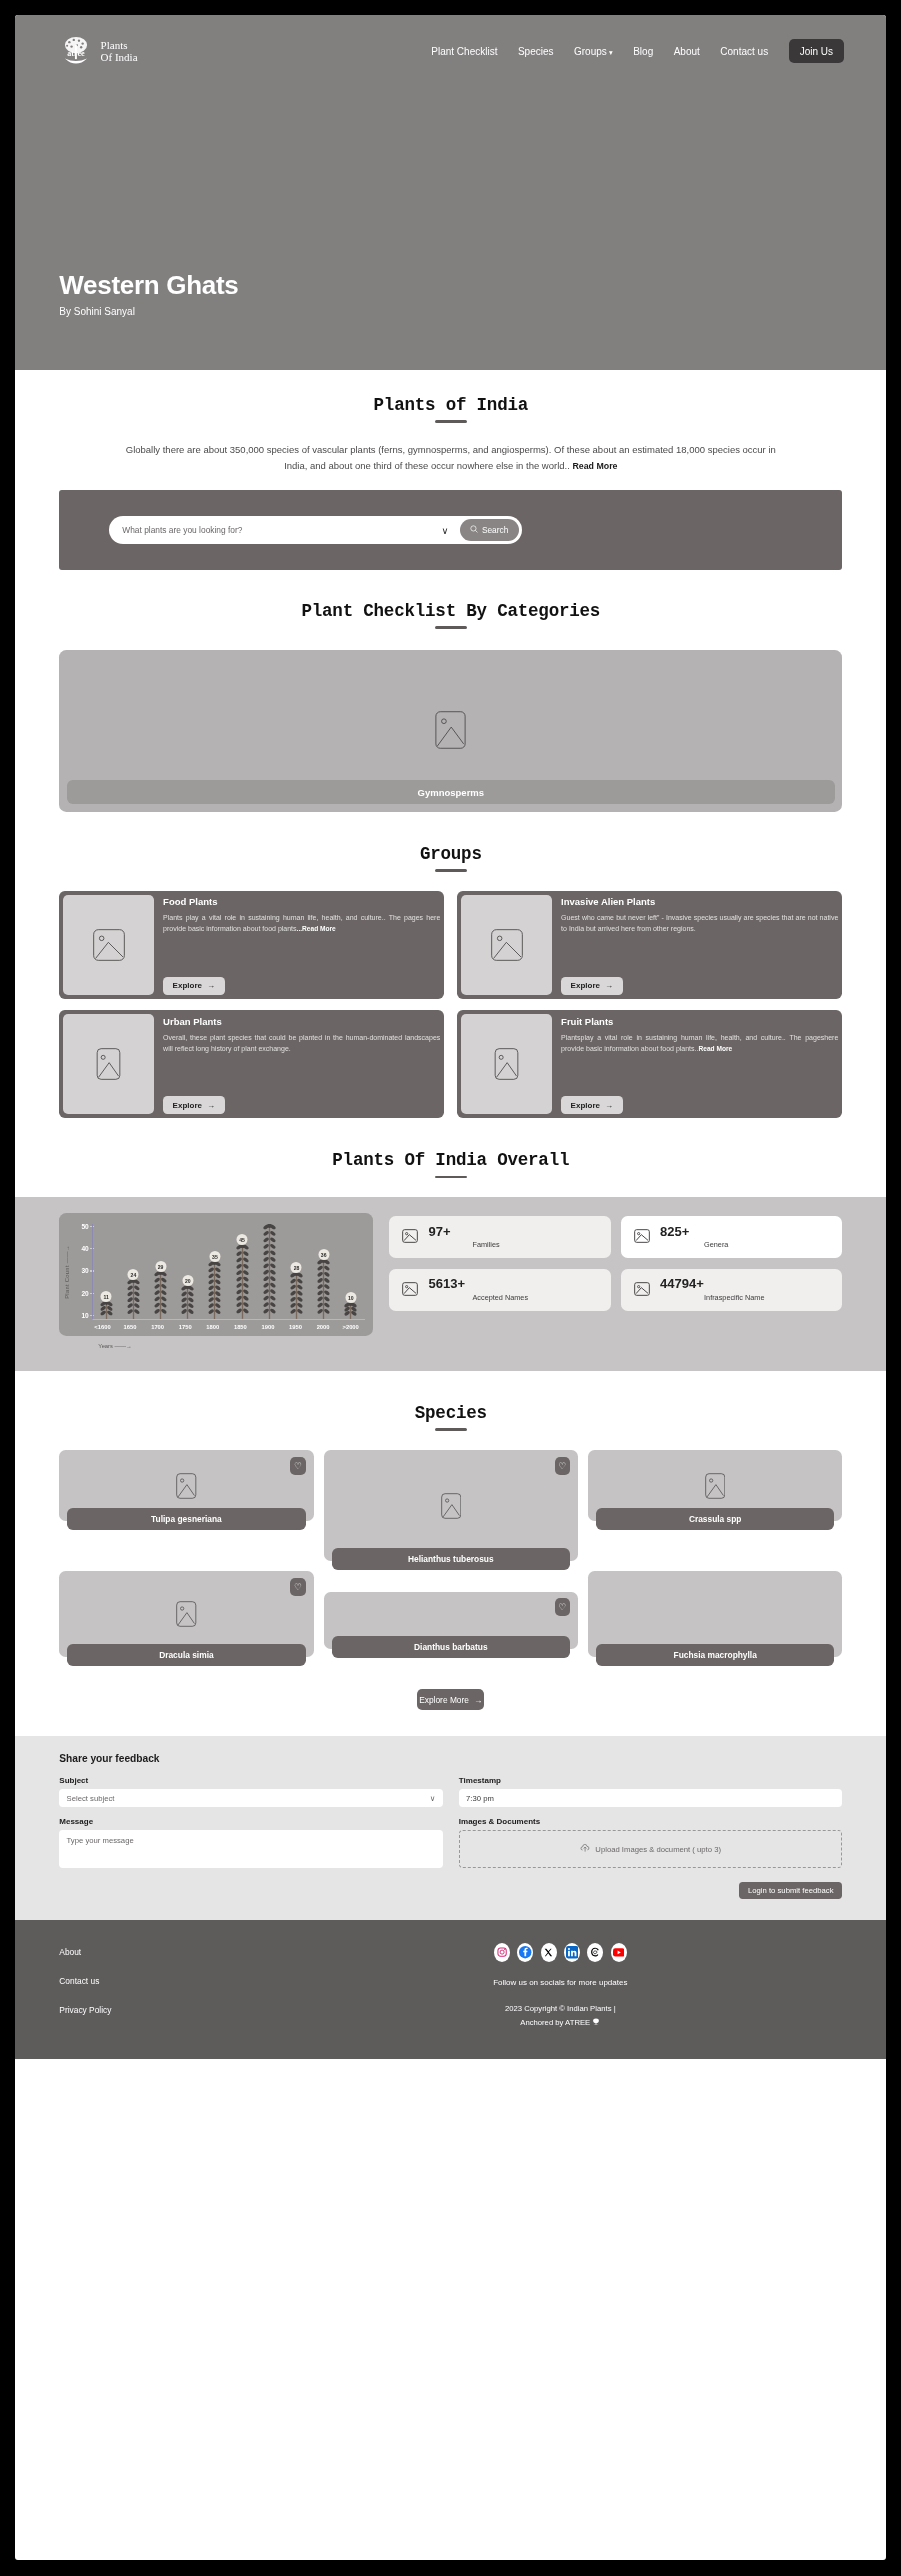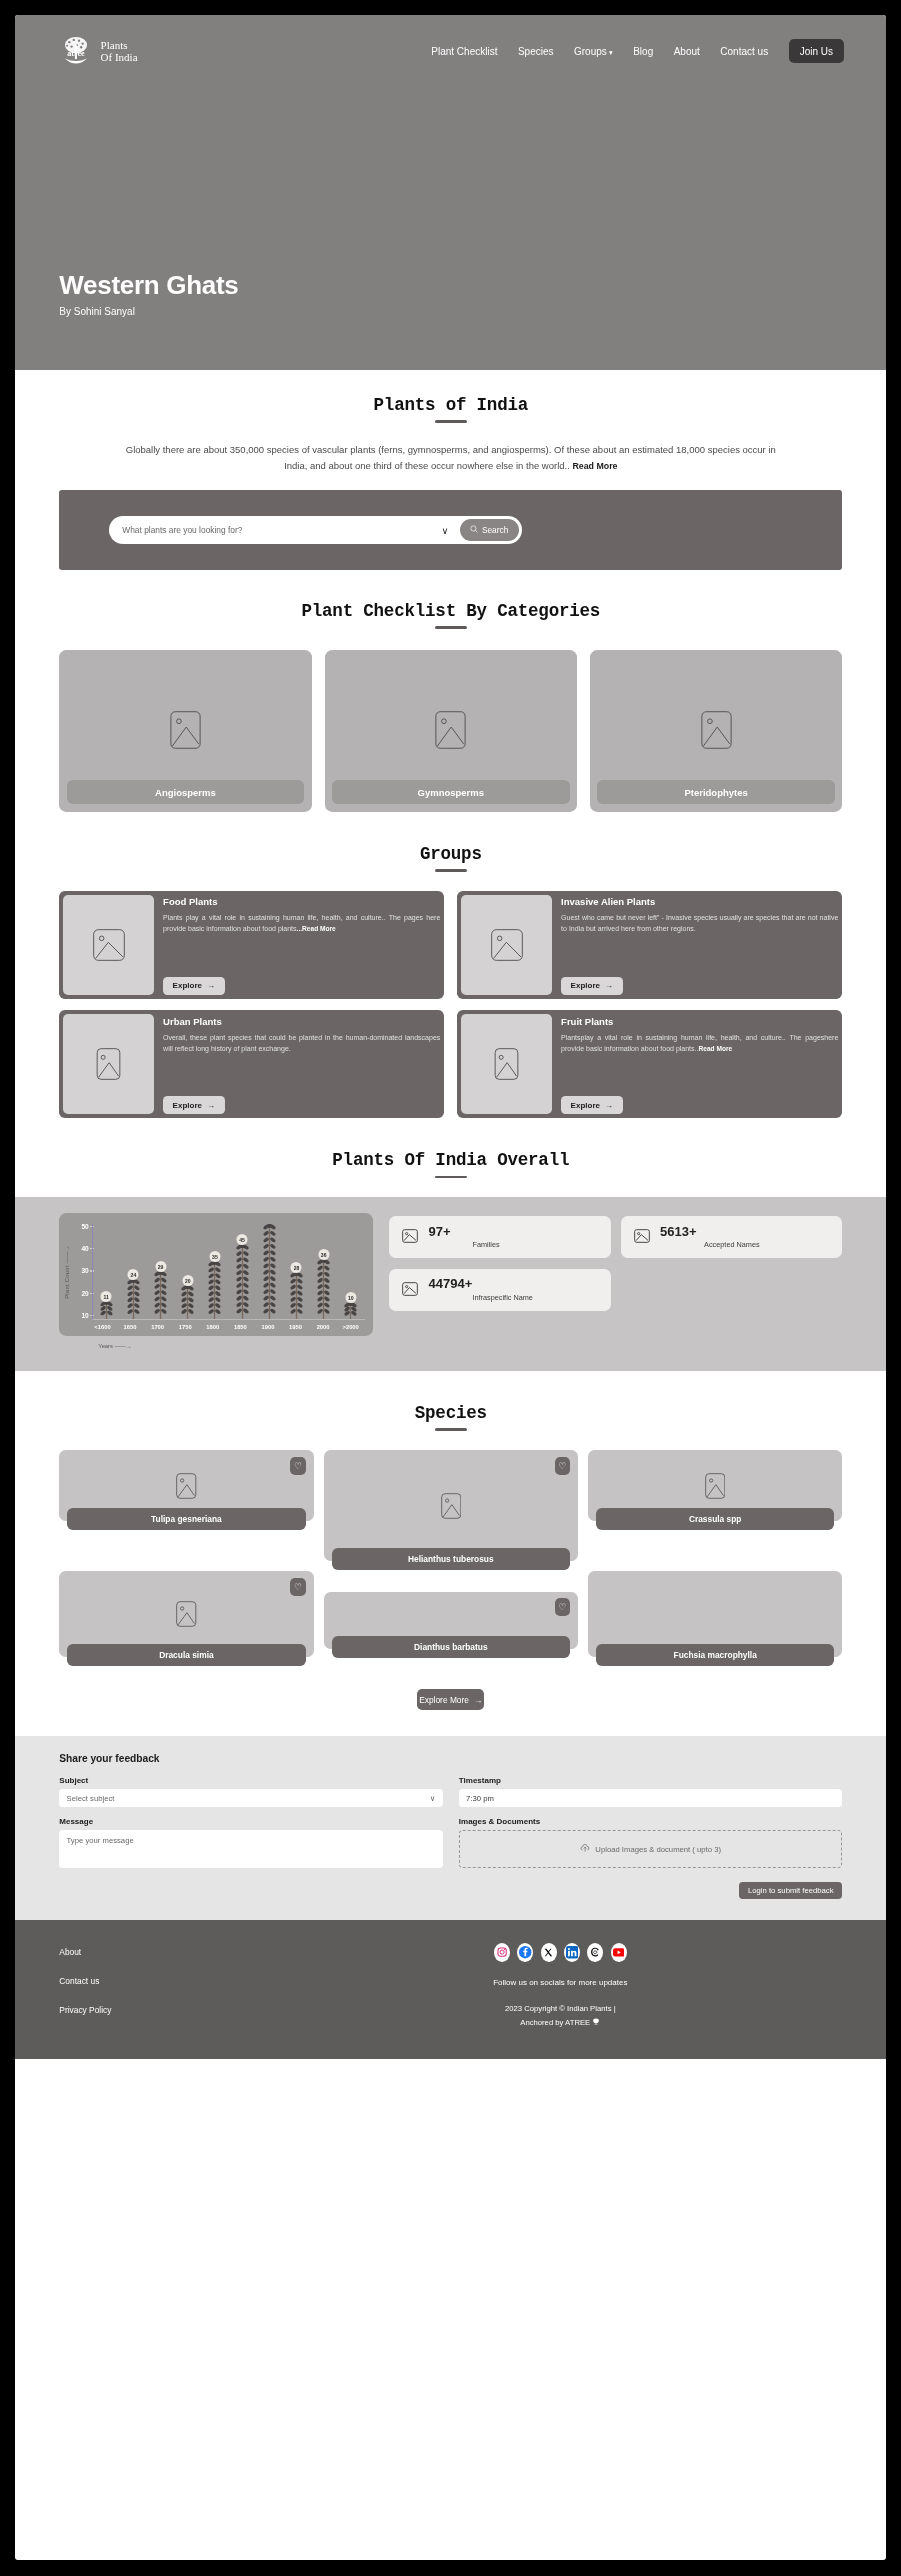--- a/index.html
+++ b/index.html
@@ -342,41 +342,21 @@
     </div>
     <div class="cat-row">
       <div class="cat-card">
         <span class="ph-icon">
           <svg width="31" height="38" viewBox="0 0 42 52">
               <rect x="1" y="1" width="40" height="50" rx="6" fill="none" stroke="#4a4848" stroke-width="1.2"></rect>
               <circle cx="12" cy="14" r="3.2" fill="none" stroke="#4a4848" stroke-width="1.2"></circle>
               <path d="M3 48 L22 22 L39 45" fill="none" stroke="#4a4848" stroke-width="1.2"></path>
             </svg>
         </span>
-        <div class="cat-label">Angiosperms</div>
-      </div>
-      <div class="cat-card">
-        <span class="ph-icon">
-          <svg width="31" height="38" viewBox="0 0 42 52">
-              <rect x="1" y="1" width="40" height="50" rx="6" fill="none" stroke="#4a4848" stroke-width="1.2"></rect>
-              <circle cx="12" cy="14" r="3.2" fill="none" stroke="#4a4848" stroke-width="1.2"></circle>
-              <path d="M3 48 L22 22 L39 45" fill="none" stroke="#4a4848" stroke-width="1.2"></path>
-            </svg>
-        </span>
         <div class="cat-label">Gymnosperms</div>
-      </div>
-      <div class="cat-card">
-        <span class="ph-icon">
-          <svg width="31" height="38" viewBox="0 0 42 52">
-              <rect x="1" y="1" width="40" height="50" rx="6" fill="none" stroke="#4a4848" stroke-width="1.2"></rect>
-              <circle cx="12" cy="14" r="3.2" fill="none" stroke="#4a4848" stroke-width="1.2"></circle>
-              <path d="M3 48 L22 22 L39 45" fill="none" stroke="#4a4848" stroke-width="1.2"></path>
-            </svg>
-        </span>
-        <div class="cat-label">Pteridophytes</div>
       </div>
     </div>
   </div>
 
   <div class="groups">
     <div class="sec-head">
       <div class="sec-title">Groups</div>
       <div class="sec-rule"></div>
     </div>
     <div class="group-grid">
@@ -715,20 +695,31 @@
           <span><svg width="16" height="16" viewBox="0 0 24 24">
                 <rect x="1" y="2.5" width="22" height="19" rx="3" fill="none" stroke="#3d3b3b" stroke-width="1.4"></rect>
                 <circle cx="7" cy="8.5" r="1.7" fill="none" stroke="#3d3b3b" stroke-width="1.3"></circle>
                 <path d="M3 19 L11 10 L21 18.5" fill="none" stroke="#3d3b3b" stroke-width="1.4"></path>
               </svg></span>
           <div>
               <div class="stat-num">97+</div>
               <div class="stat-lbl">Families</div>
             </div>
         </div>
+        <div class="stat-card light">
+          <span><svg width="16" height="16" viewBox="0 0 24 24">
+                <rect x="1" y="2.5" width="22" height="19" rx="3" fill="none" stroke="#3d3b3b" stroke-width="1.4"></rect>
+                <circle cx="7" cy="8.5" r="1.7" fill="none" stroke="#3d3b3b" stroke-width="1.3"></circle>
+                <path d="M3 19 L11 10 L21 18.5" fill="none" stroke="#3d3b3b" stroke-width="1.4"></path>
+              </svg></span>
+          <div>
+              <div class="stat-num">825+</div>
+              <div class="stat-lbl">Genera</div>
+            </div>
+        </div>
         <div class="stat-card">
           <span><svg width="16" height="16" viewBox="0 0 24 24">
                 <rect x="1" y="2.5" width="22" height="19" rx="3" fill="none" stroke="#3d3b3b" stroke-width="1.4"></rect>
                 <circle cx="7" cy="8.5" r="1.7" fill="none" stroke="#3d3b3b" stroke-width="1.3"></circle>
                 <path d="M3 19 L11 10 L21 18.5" fill="none" stroke="#3d3b3b" stroke-width="1.4"></path>
               </svg></span>
           <div>
               <div class="stat-num">5613+</div>
               <div class="stat-lbl">Accepted Names</div>
             </div>

